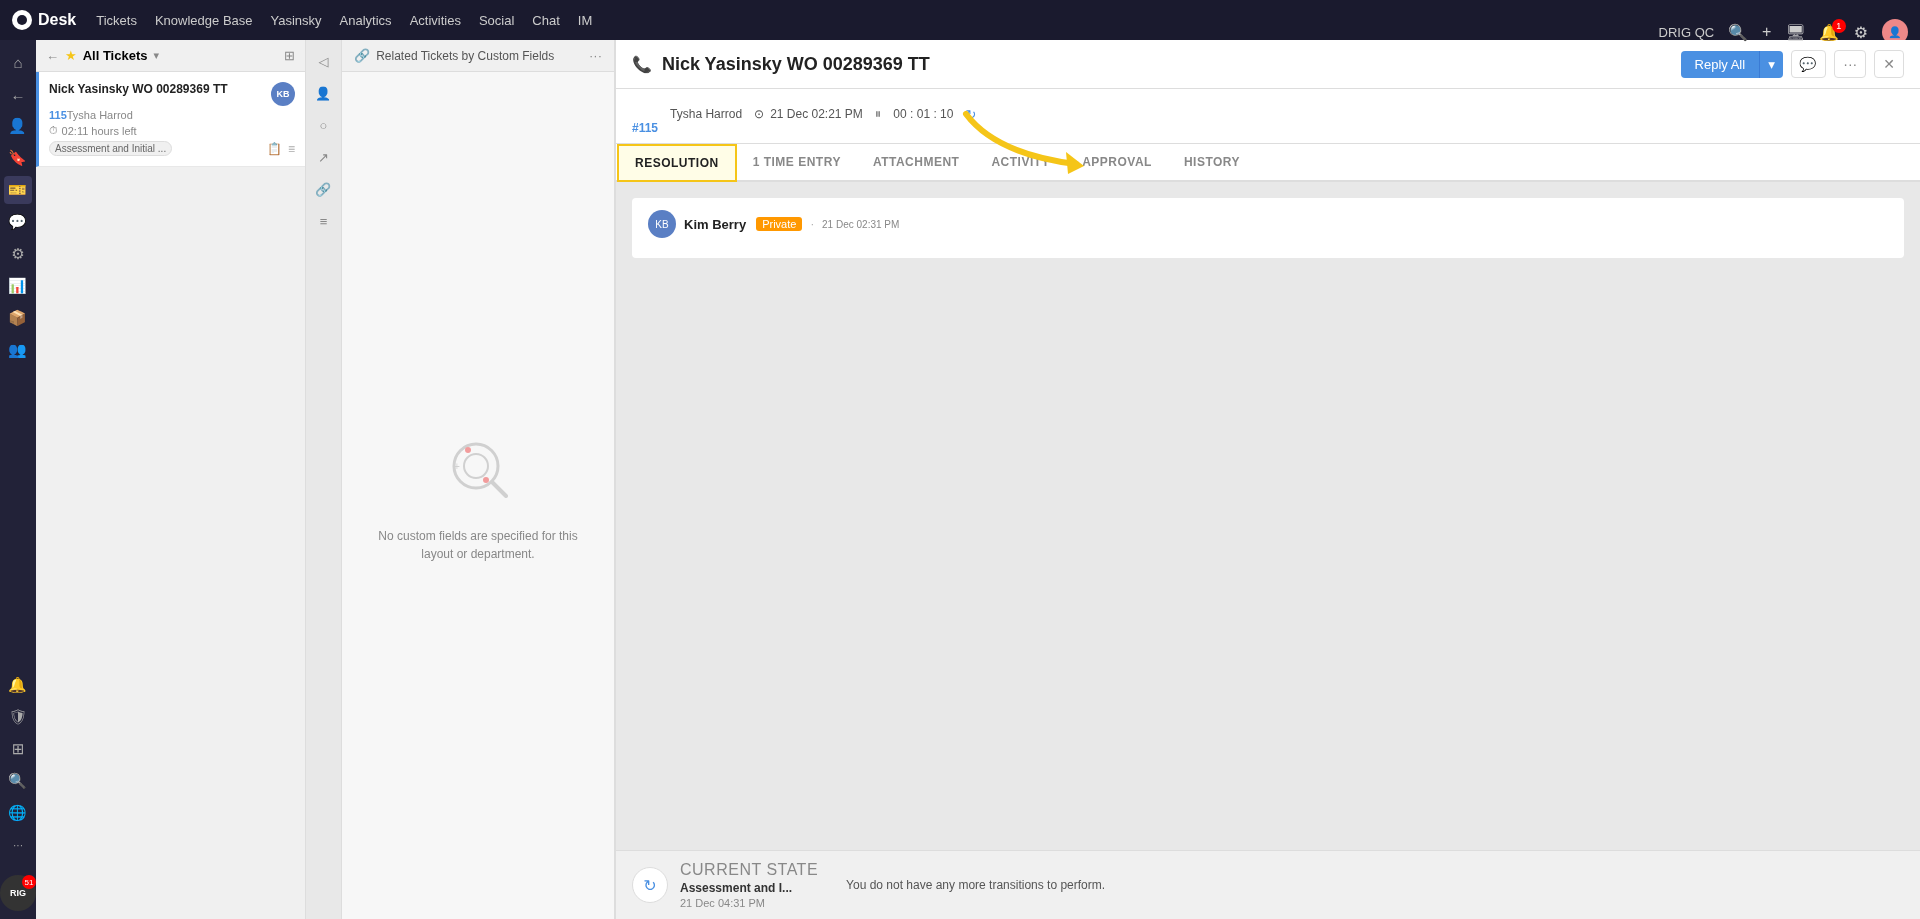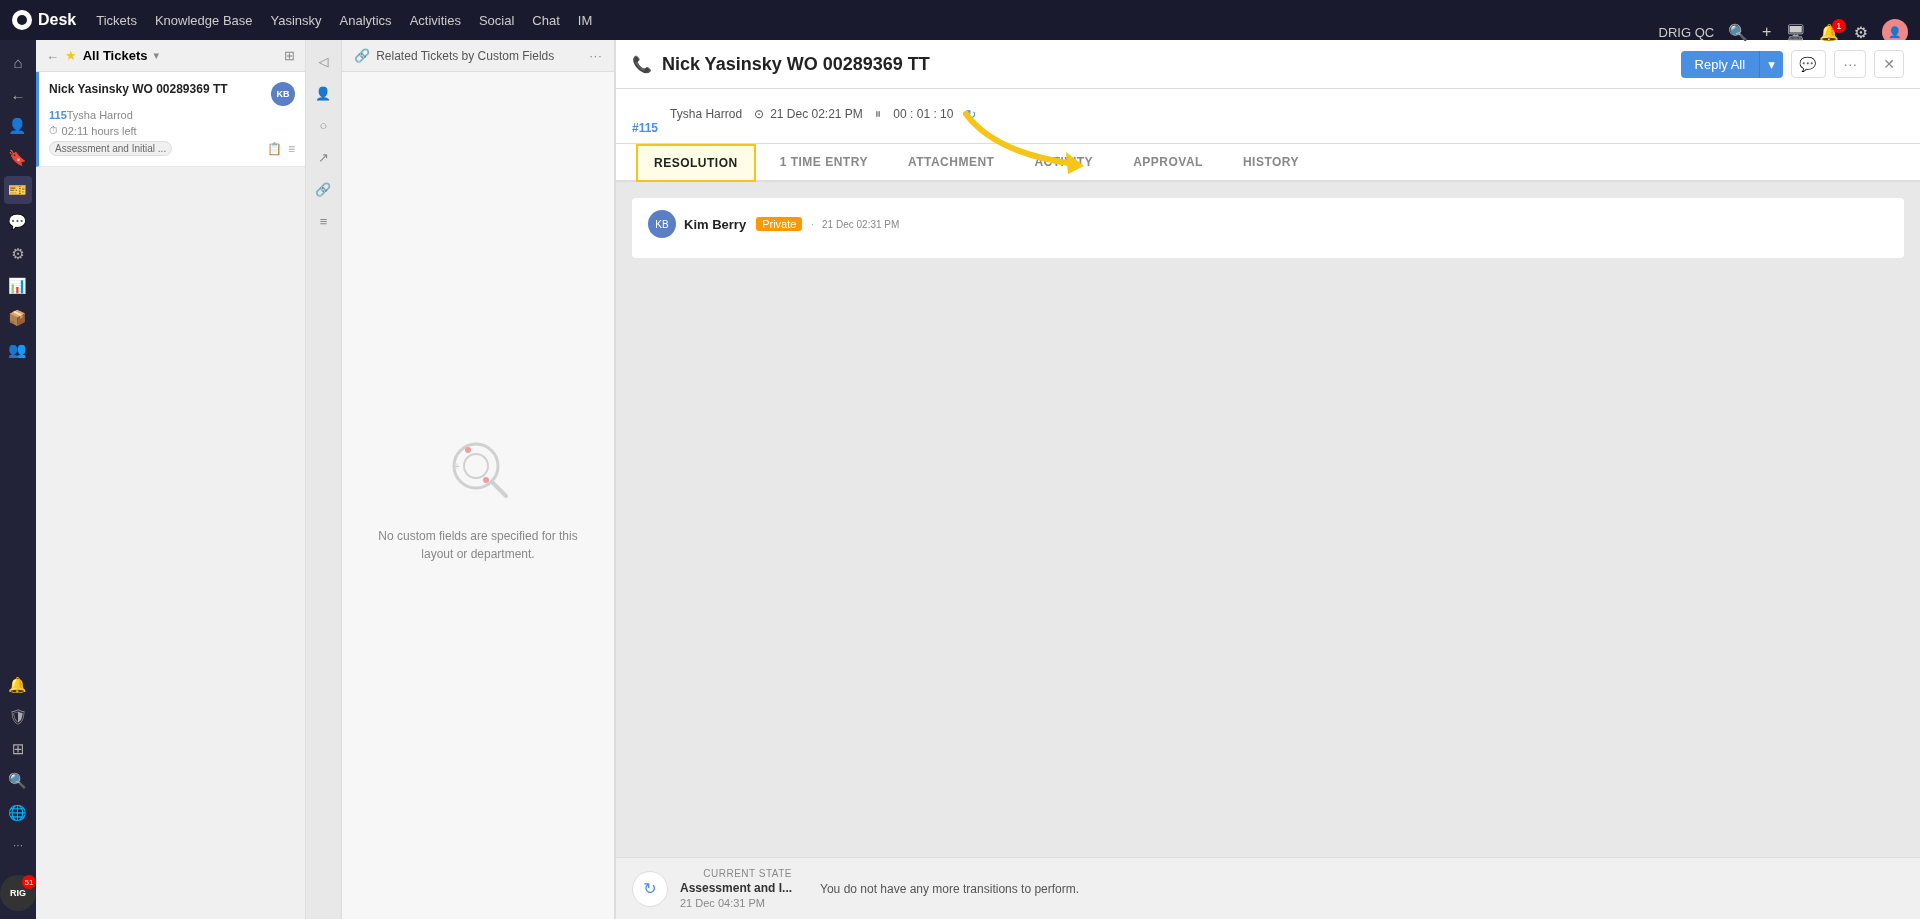--- a/index.html
+++ b/index.html
@@ -71,38 +71,38 @@
     
     .ticket-meta-row { background: #fff; padding: 4px 16px 8px; border-bottom: 1px solid #ddd; display: flex; align-items: center; gap: 12px; }
     .ticket-id { color: #4a90e2; font-size: 12px; font-weight: 600; margin-top: 28px; }
     .ticket-agent { font-size: 12px; color: #555; }
     .ticket-time-info { display: flex; align-items: center; gap: 6px; font-size: 12px; color: #555; }
     .timer-display { font-size: 12px; color: #555; }
     .pause-icon { color: #888; cursor: pointer; }
     .refresh-icon { color: #4a90e2; cursor: pointer; }
 
     
-    .tab-nav { background: #fff; display: flex; align-items: center; border-bottom: 2px solid #ddd; padding: 0 20px; gap: 8px; }
+    .tab-nav { background: #fff; display: flex; align-items: center; border-bottom: 2px solid #ddd; padding: 0 1px; gap: 0; }
     .tab-item { padding: 10px 16px; font-size: 12px; font-weight: 600; color: #888; cursor: pointer; border-bottom: 2px solid transparent; margin-bottom: -2px; text-transform: uppercase; letter-spacing: 0.5px; }
 
     
     .messages-area { flex: 1; overflow-y: auto; padding: 16px; background: #e8e8e8; }
     .message-item { background: #fff; border-radius: 4px; padding: 12px 16px; margin-bottom: 12px; }
     .message-header { display: flex; align-items: center; gap: 8px; margin-bottom: 8px; }
     .msg-avatar { width: 28px; height: 28px; border-radius: 50%; background: #5a7fc4; display: flex; align-items: center; justify-content: center; font-size: 10px; color: #fff; flex-shrink: 0; }
     .msg-sender { font-weight: 600; font-size: 13px; color: #222; }
     .msg-badge { font-size: 11px; background: #ff9800; color: #fff; padding: 1px 6px; border-radius: 3px; }
     .msg-time { font-size: 10px; color: #888; margin-left: auto; }
     .msg-body { font-size: 13px; color: #333; line-height: 1.5; }
 
     
     .bottom-state-bar { background: #f0f0f0; border-top: 1px solid #ddd; padding: 10px 16px; display: flex; align-items: center; gap: 12px; }
     .state-icon { width: 36px; height: 36px; border-radius: 50%; background: #fff; border: 1px solid #ddd; display: flex; align-items: center; justify-content: center; color: #4a90e2; font-size: 16px; }
     .state-info { display: flex; flex-direction: column; gap: 2px; }
-    .state-label { font-size: 10px; color: #888; text-transform: uppercase; letter-spacing: 0.5px; text-align: right; }
+    .state-label { font-size: 16px; color: #888; text-transform: uppercase; letter-spacing: 0.5px; }
     .state-value { font-size: 12px; color: #333; font-weight: 600; }
     .state-date { font-size: 11px; color: #888; }
     .state-message { font-size: 12px; color: #555; margin-left: 16px; }
 
     
     .tab-item.resolution-highlight { border: 2px solid #f5c518; background: #fffde7; color: #222; }
 
     
     ::-webkit-scrollbar { width: 6px; }
     ::-webkit-scrollbar-track { background: #f0f0f0; }

